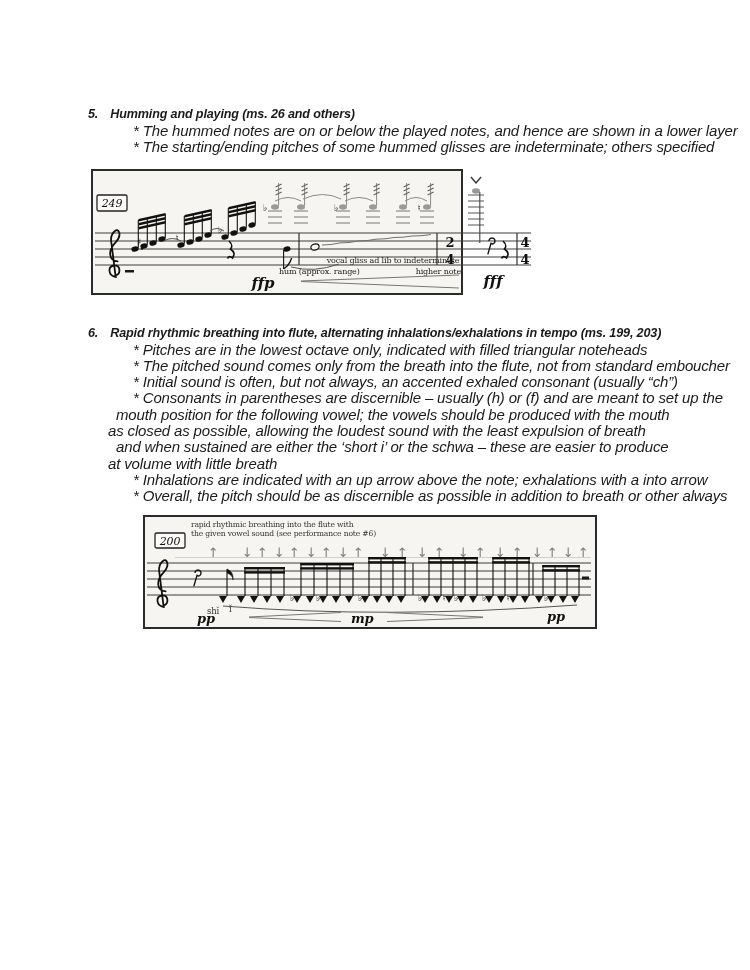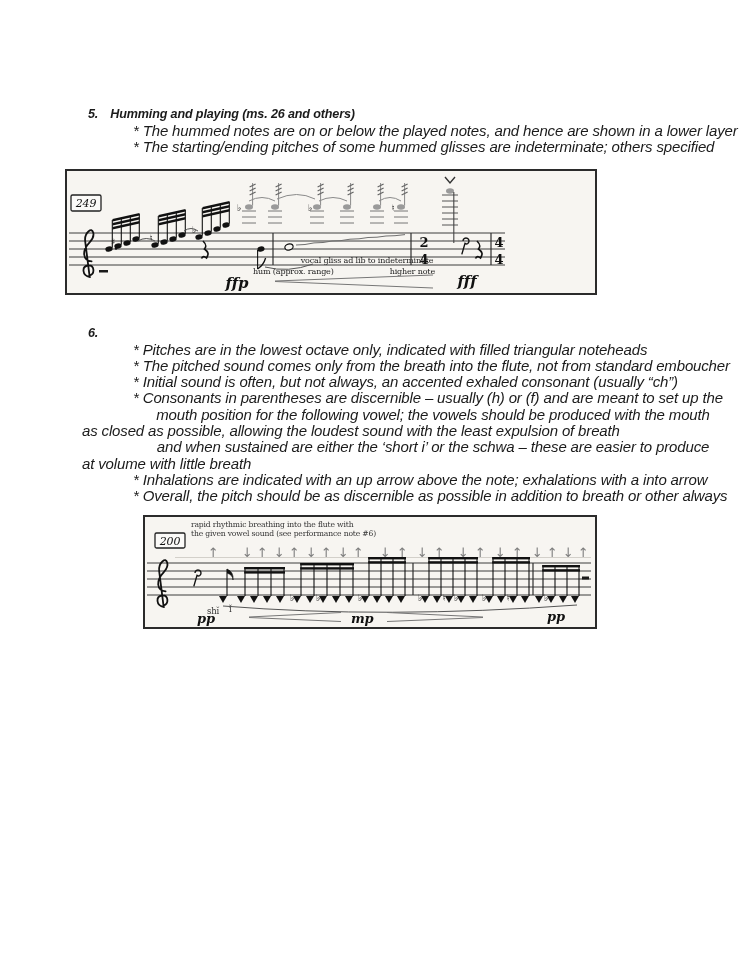--- a/index.html
+++ b/index.html
@@ -9,26 +9,26 @@
     box-sizing:border-box;padding-top:106px;letter-spacing:-0.15px;
   }
   .sec-heading{
     margin-left:88px;font-size:12.6px;font-weight:bold;font-style:italic;
     line-height:17px;display:flex;gap:12px;white-space:nowrap;
   }
   .bullets{margin:0;}
   .bullet{
     margin-left:133px;font-size:15px;line-height:16.3px;white-space:nowrap;font-style:italic;
   }
-  .bullet.ind1{margin-left:82px;}
-  .bullet.ind2{margin-left:116px;text-align:center;}
+  .bullet.ind1{margin-left:108px;}
+  .bullet.ind2{margin-left:116px;}
   figure.music{
     margin:0;box-sizing:border-box;border:2.2px solid #2b2b2b;background:#f7f5f1;
   }
-  #ex1{margin-left:65px;width:532px;margin-top:13px;}
+  #ex1{margin-left:91px;width:372px;margin-top:13px;}
   #ex2{margin-left:143px;width:454px;margin-top:10px;}
   #ex1{margin-bottom:0;}
   .gap-h6{margin-top:30px;}
   svg{display:block;}
   svg text{user-select:none;}
   .staffline{stroke:#3c3c3c;stroke-width:1;}
   .barline{stroke:#2e2e2e;stroke-width:1.2;}
   .mnum-box{fill:#fbfaf8;stroke:#222;stroke-width:1.3;}
   .mnum{font-family:"DejaVu Serif",serif;font-style:italic;font-size:11px;fill:#111;text-anchor:middle;}
   .mustext{font-family:"DejaVu Serif",serif;font-size:8px;fill:#222;}
@@ -231,20 +231,21 @@
 
       <g>
         <line class="hairpin" x1="208" y1="110" x2="366" y2="104"></line>
         <line class="hairpin" x1="208" y1="110.5" x2="366" y2="117"></line>
       </g>
     </svg>
   </figure>
 
   <div class="sec-heading gap-h6">
     <span>6.</span>
+    <span>Rapid rhythmic breathing into flute, alternating inhalations/exhalations in tempo (ms. 199, 203)</span>
   </div>
   <div class="bullets">
       <div class="bullet">* Pitches are in the lowest octave only, indicated with filled triangular noteheads</div>
       <div class="bullet">* The pitched sound comes only from the breath into the flute, not from standard emboucher</div>
       <div class="bullet">* Initial sound is often, but not always, an accented exhaled consonant (usually “ch”)</div>
       <div class="bullet">* Consonants in parentheses are discernible – usually (h) or (f) and are meant to set up the</div>
       <div class="bullet ind2">mouth position for the following vowel; the vowels should be produced with the mouth</div>
       <div class="bullet ind1">as closed as possible, allowing the loudest sound with the least expulsion of breath</div>
       <div class="bullet ind2">and when sustained are either the ‘short i’ or the schwa – these are easier to produce</div>
       <div class="bullet ind1">at volume with little breath</div>

